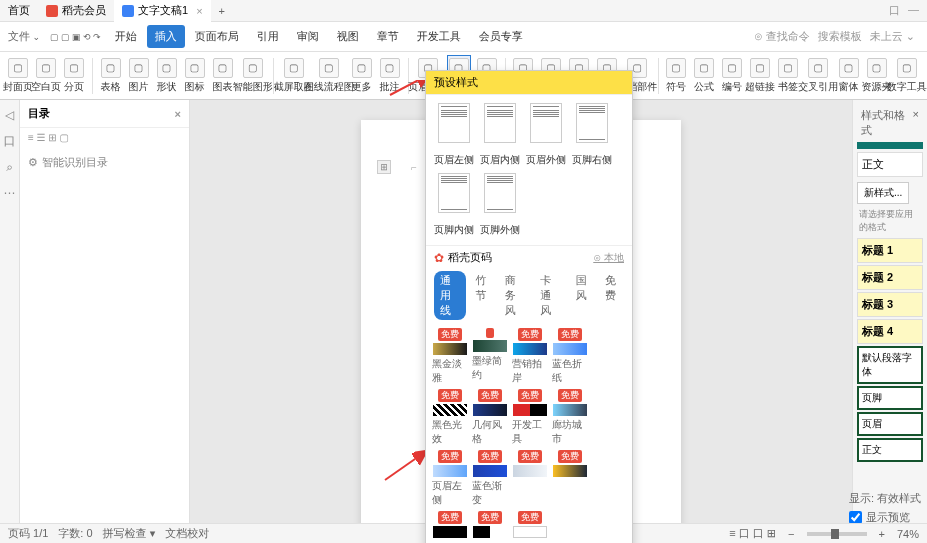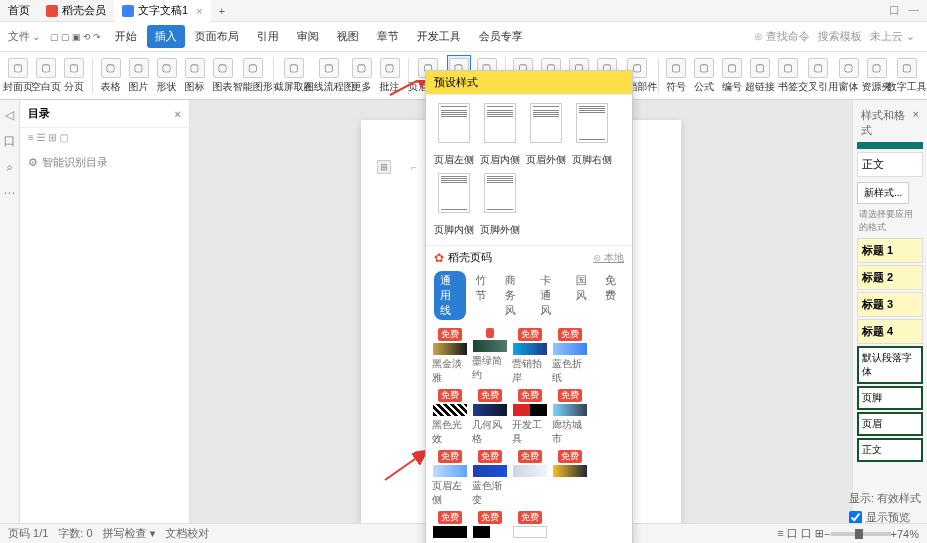--- a/index.html
+++ b/index.html
@@ -62,21 +62,21 @@
 .style-panel{width:75px;background:#f5f5f5;border-left:1px solid #e0e0e0;padding:4px;}
 .sp-hdr{padding:4px;font-size:10px;color:#666;border-bottom:7px solid #0f766e;display:flex;justify-content:space-between;}
 .sp-item{padding:4px;background:#fff;border:1px solid #ddd;margin:3px 0;font-size:11px;}
 .sp-btn{padding:3px 6px;background:#fff;border:1px solid #ccc;font-size:10px;display:inline-block;margin:2px 0;}
 .sp-note{font-size:9px;color:#888;padding:2px;}
 .sp-h{padding:4px;background:#fef9c3;border:1px solid #ddd;margin:2px 0;font-weight:bold;}
 .sp-txt{padding:3px;background:#fff;border:2px solid #14532d;margin:2px 0;font-size:10px;}
 .sp-foot{position:absolute;bottom:16px;right:4px;font-size:10px;color:#666;}
 .sp-foot-row{display:flex;align-items:center;gap:4px;padding:2px;}
 .statusbar{position:absolute;bottom:0;left:0;right:0;height:20px;background:#f5f5f5;border-top:1px solid #e0e0e0;display:flex;align-items:center;padding:0 8px;gap:10px;font-size:10px;color:#666;}
-.status-right{margin-left:auto;display:flex;gap:0;align-items:center;}
+.status-right{margin-left:auto;display:flex;gap:12px;align-items:center;}
 .zoom-slider{width:60px;height:4px;background:#ccc;position:relative;}
 .zoom-thumb{position:absolute;left:40%;top:-3px;width:8px;height:10px;background:#666;}
 </style>
 </head>
 <body>
 
 <div class="titlebar">
   <div class="tab">
       <span>首页</span>
     </div>

